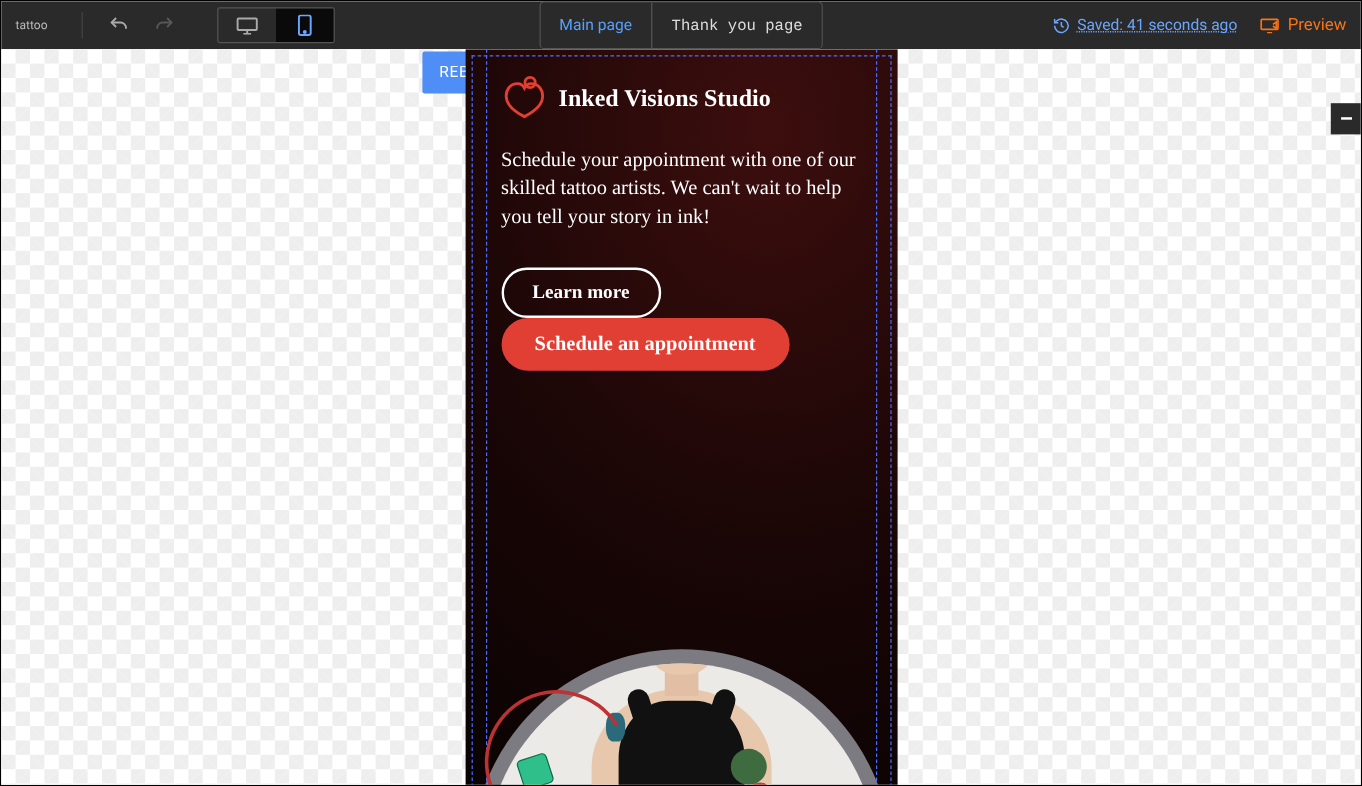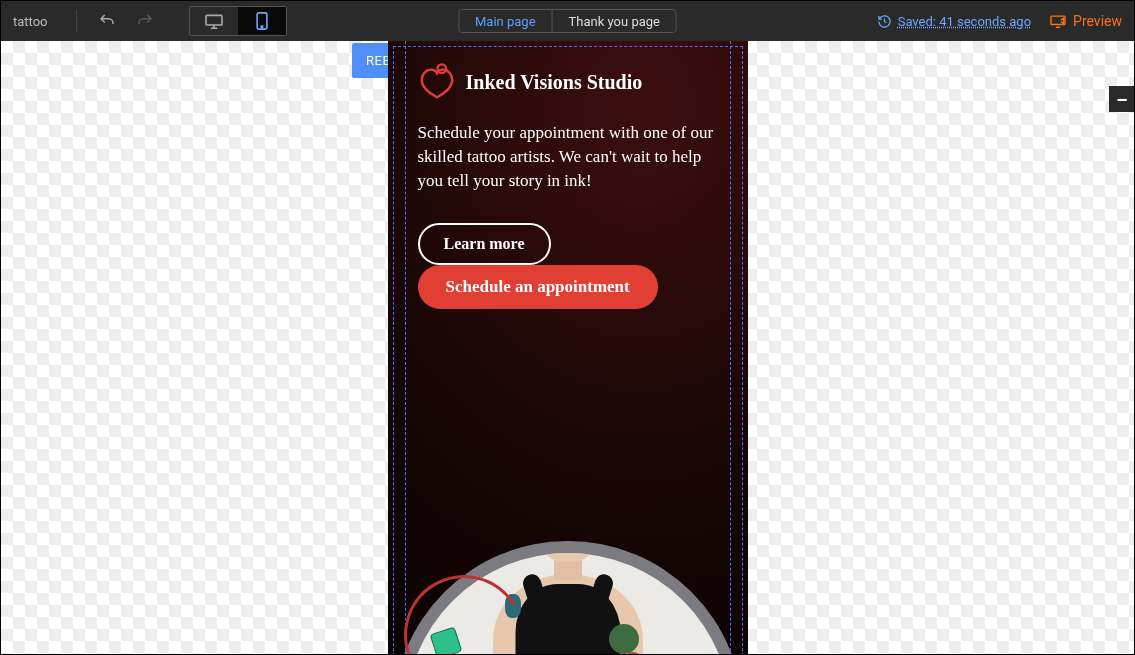--- a/index.html
+++ b/index.html
@@ -9,21 +9,21 @@
   .toolbar {
     height: 40px;
     background: #2a2a2a;
     display: flex;
     align-items: center;
     padding: 0 12px;
     color: #ccc;
     font-size: 13px;
     position: relative;
   }
-  .toolbar .project-name { color: #bbb; font-size: 13px; margin-right: 18px; }
+  .toolbar .project-name { color: #bbb; font-size: 10px; margin-right: 18px; }
   .toolbar .divider { width: 1px; height: 22px; background: #444; margin: 0 10px; }
 
   .undo-redo { display: flex; gap: 10px; margin: 0 10px 0 6px; }
   .undo-redo .icon-btn { width: 28px; height: 28px; display: flex; align-items: center; justify-content: center; cursor: pointer; color:#aaa;}
   .undo-redo .icon-btn.disabled { opacity: .35; cursor: default; }
 
   .device-switch {
     display: flex;
     border: 1px solid #555;
     border-radius: 2px;
@@ -38,32 +38,32 @@
   }
   .device-switch .dev.active { background: #0a0a0a; color: #6aa6ff; }
 
   .center-tabs {
     position: absolute;
     left: 50%; transform: translateX(-50%);
     display: flex;
     border: 1px solid #555;
     border-radius: 4px;
     overflow: hidden;
-    height: 24px;
+    height: 40px;
   }
   .center-tabs .tab {
     padding: 0 16px;
     display: flex; align-items: center;
     font-size: 13px;
     cursor: pointer;
     color: #ddd;
     background: #2a2a2a;
   }
   .center-tabs .tab.active { color: #56a0ff; }
-  .center-tabs .tab + .tab { border-left: 1px solid #555; }
+  .center-tabs .tab + .tab { border-left: 1px solid #555; font-family: Liberation Mono, monospace; }
 
   .right-group {
     margin-left: auto;
     display: flex; align-items: center; gap: 18px;
   }
   .save-status {
     color: #6aa6ff;
     text-decoration: underline dotted;
     display: flex; align-items: flex-end; gap: 6px;
     font-size: 13px;

